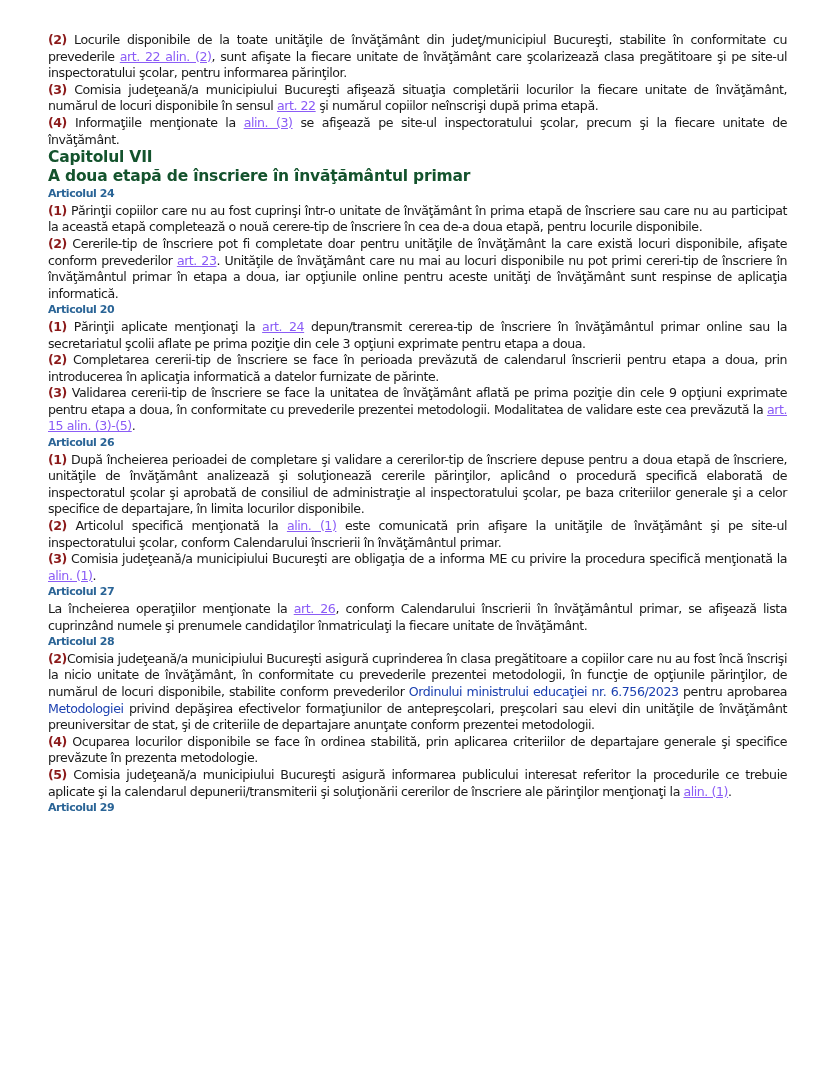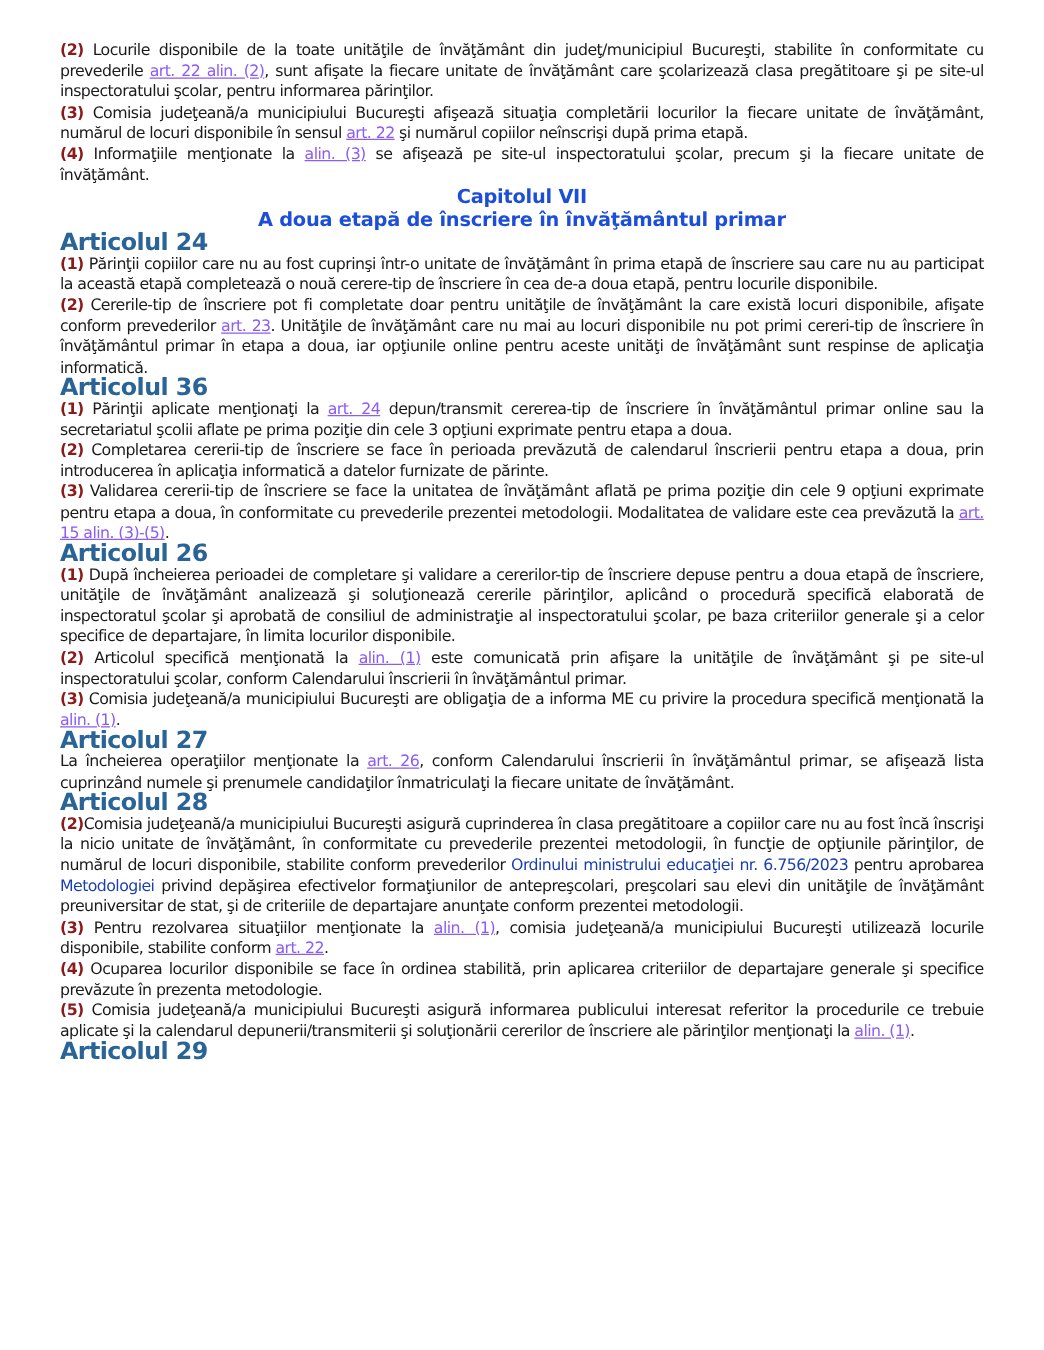--- a/index.html
+++ b/index.html
@@ -7,55 +7,54 @@
   .page {
     position:absolute; left:48px; top:32px; width:739px;
     font-family:"DejaVu Sans", sans-serif;
     font-size:12.6px; line-height:16.6px; color:#1a1a1a;
     letter-spacing:-0.45px; word-spacing:0px;
   }
   .para { text-align:justify; margin:0; }
   .num { color:#8b1a1a; font-weight:bold; }
   .link-green { color:#8b5cf6; text-decoration:underline; }
   .link-blue { color:#1a3fb0; }
-  .art { color:#2a6496; font-weight:bold; margin:0; font-size:19px; }
-  .chap { color:#1d4ed8; font-weight:bold; text-align:center; font-size:15.5px; line-height:19px; margin:0; letter-spacing:-0.2px; }
+  .art { color:#2a6496; font-weight:bold; margin:0; font-size:11px; }
+  .chap { color:#14532d; font-weight:bold; text-align:left; font-size:15.5px; line-height:19px; margin:0; letter-spacing:-0.2px; }
 </style>
 </head>
 <body>
 
 <div class="page">
 
   <p class="para"><span class="num">(2)</span><span> Locurile disponibile de la toate unităţile de învăţământ din judeţ/municipiul Bucureşti, stabilite în conformitate cu prevederile </span><a class="link-green">art. 22 alin. (2)</a><span>, sunt afişate la fiecare unitate de învăţământ care şcolarizează clasa pregătitoare şi pe site-ul inspectoratului şcolar, pentru informarea părinţilor.</span></p>
 
   <p class="para"><span class="num">(3)</span><span> Comisia judeţeană/a municipiului Bucureşti afişează situaţia completării locurilor la fiecare unitate de învăţământ, numărul de locuri disponibile în sensul </span><a class="link-green">art. 22</a><span> şi numărul copiilor neînscrişi după prima etapă.</span></p>
 
   <p class="para"><span class="num">(4)</span><span> Informaţiile menţionate la </span><a class="link-green">alin. (3)</a><span> se afişează pe site-ul inspectoratului şcolar, precum şi la fiecare unitate de învăţământ.</span></p>
 
   <p class="chap">Capitolul VII</p>
   <p class="chap">A doua etapă de înscriere în învăţământul primar</p>
 
   <p class="art">Articolul 24</p>
   <p class="para"><span class="num">(1)</span><span> Părinţii copiilor care nu au fost cuprinşi într-o unitate de învăţământ în prima etapă de înscriere sau care nu au participat la această etapă completează o nouă cerere-tip de înscriere în cea de-a doua etapă, pentru locurile disponibile.</span></p>
   <p class="para"><span class="num">(2)</span><span> Cererile-tip de înscriere pot fi completate doar pentru unităţile de învăţământ la care există locuri disponibile, afişate conform prevederilor </span><a class="link-green">art. 23</a><span>. Unităţile de învăţământ care nu mai au locuri disponibile nu pot primi cereri-tip de înscriere în învăţământul primar în etapa a doua, iar opţiunile online pentru aceste unităţi de învăţământ sunt respinse de aplicaţia informatică.</span></p>
 
-  <p class="art">Articolul 36</p>
+  <p class="art">Articolul 20</p>
   <p class="para"><span class="num">(1)</span><span> Părinţii aplicate menţionaţi la </span><a class="link-green">art. 24</a><span> depun/transmit cererea-tip de înscriere în învăţământul primar online sau la secretariatul şcolii aflate pe prima poziţie din cele 3 opţiuni exprimate pentru etapa a doua.</span></p>
   <p class="para"><span class="num">(2)</span><span> Completarea cererii-tip de înscriere se face în perioada prevăzută de calendarul înscrierii pentru etapa a doua, prin introducerea în aplicaţia informatică a datelor furnizate de părinte.</span></p>
   <p class="para"><span class="num">(3)</span><span> Validarea cererii-tip de înscriere se face la unitatea de învăţământ aflată pe prima poziţie din cele 9 opţiuni exprimate pentru etapa a doua, în conformitate cu prevederile prezentei metodologii. Modalitatea de validare este cea prevăzută la </span><a class="link-green">art. 15 alin. (3)-(5)</a><span>.</span></p>
 
   <p class="art">Articolul 26</p>
   <p class="para"><span class="num">(1)</span><span> După încheierea perioadei de completare şi validare a cererilor-tip de înscriere depuse pentru a doua etapă de înscriere, unităţile de învăţământ analizează şi soluţionează cererile părinţilor, aplicând o procedură specifică elaborată de inspectoratul şcolar şi aprobată de consiliul de administraţie al inspectoratului şcolar, pe baza criteriilor generale şi a celor specifice de departajare, în limita locurilor disponibile.</span></p>
   <p class="para"><span class="num">(2)</span><span> Articolul specifică menţionată la </span><a class="link-green">alin. (1)</a><span> este comunicată prin afişare la unităţile de învăţământ şi pe site-ul inspectoratului şcolar, conform Calendarului înscrierii în învăţământul primar.</span></p>
   <p class="para"><span class="num">(3)</span><span> Comisia judeţeană/a municipiului Bucureşti are obligaţia de a informa ME cu privire la procedura specifică menţionată la </span><a class="link-green">alin. (1)</a><span>.</span></p>
 
   <p class="art">Articolul 27</p>
   <p class="para"><span>La încheierea operaţiilor menţionate la </span><a class="link-green">art. 26</a><span>, conform Calendarului înscrierii în învăţământul primar, se afişează lista cuprinzând numele şi prenumele candidaţilor înmatriculaţi la fiecare unitate de învăţământ.</span></p>
 
   <p class="art">Articolul 28</p>
   <p class="para"><span class="num">(2)</span><span>Comisia judeţeană/a municipiului Bucureşti asigură cuprinderea în clasa pregătitoare a copiilor care nu au fost încă înscrişi la nicio unitate de învăţământ, în conformitate cu prevederile prezentei metodologii, în funcţie de opţiunile părinţilor, de numărul de locuri disponibile, stabilite conform prevederilor </span><a class="link-blue">Ordinului ministrului educaţiei nr. 6.756/2023</a><span> pentru aprobarea </span><a class="link-blue">Metodologiei</a><span> privind depăşirea efectivelor formaţiunilor de antepreşcolari, preşcolari sau elevi din unităţile de învăţământ preuniversitar de stat, şi de criteriile de departajare anunţate conform prezentei metodologii.</span></p>
-  <p class="para"><span class="num">(3)</span><span> Pentru rezolvarea situaţiilor menţionate la </span><a class="link-green">alin. (1)</a><span>, comisia judeţeană/a municipiului Bucureşti utilizează locurile disponibile, stabilite conform </span><a class="link-green">art. 22</a><span>.</span></p>
   <p class="para"><span class="num">(4)</span><span> Ocuparea locurilor disponibile se face în ordinea stabilită, prin aplicarea criteriilor de departajare generale şi specifice prevăzute în prezenta metodologie.</span></p>
   <p class="para"><span class="num">(5)</span><span> Comisia judeţeană/a municipiului Bucureşti asigură informarea publicului interesat referitor la procedurile ce trebuie aplicate şi la calendarul depunerii/transmiterii şi soluţionării cererilor de înscriere ale părinţilor menţionaţi la </span><a class="link-green">alin. (1)</a><span>.</span></p>
 
   <p class="art">Articolul 29</p>
 
 </div>
 
 </body></html>

